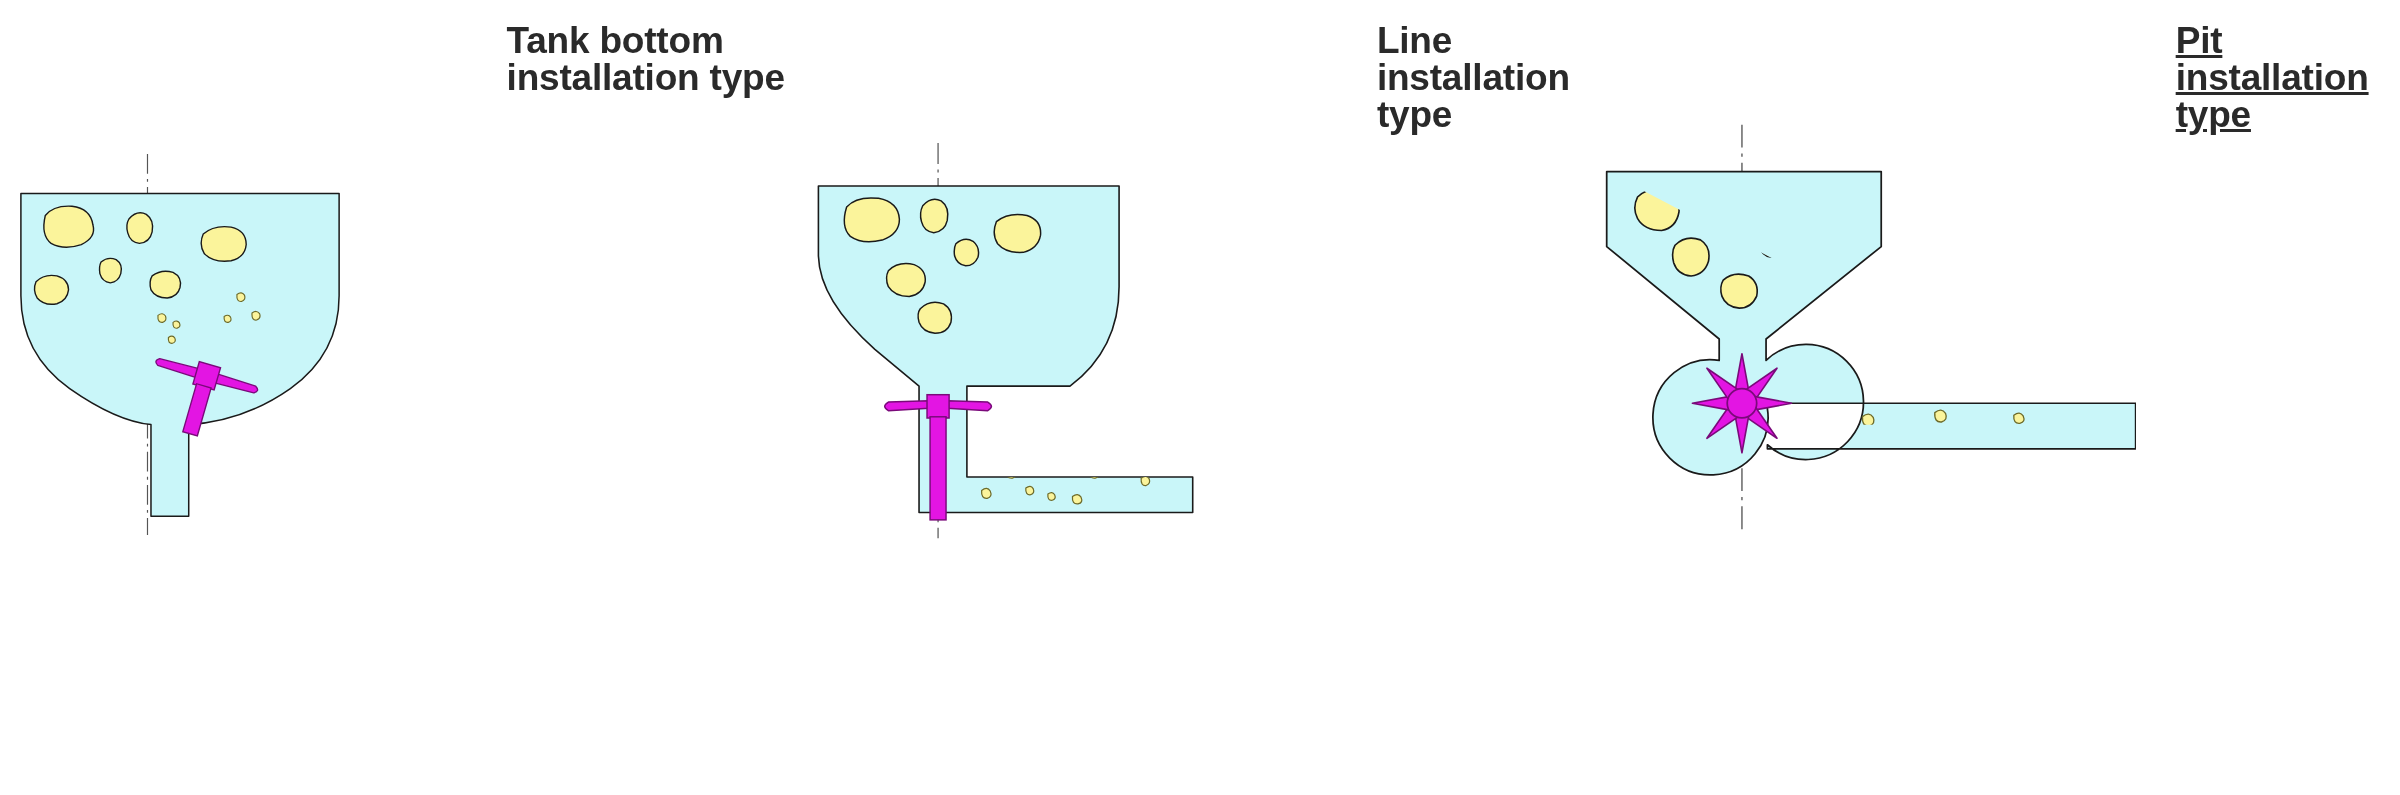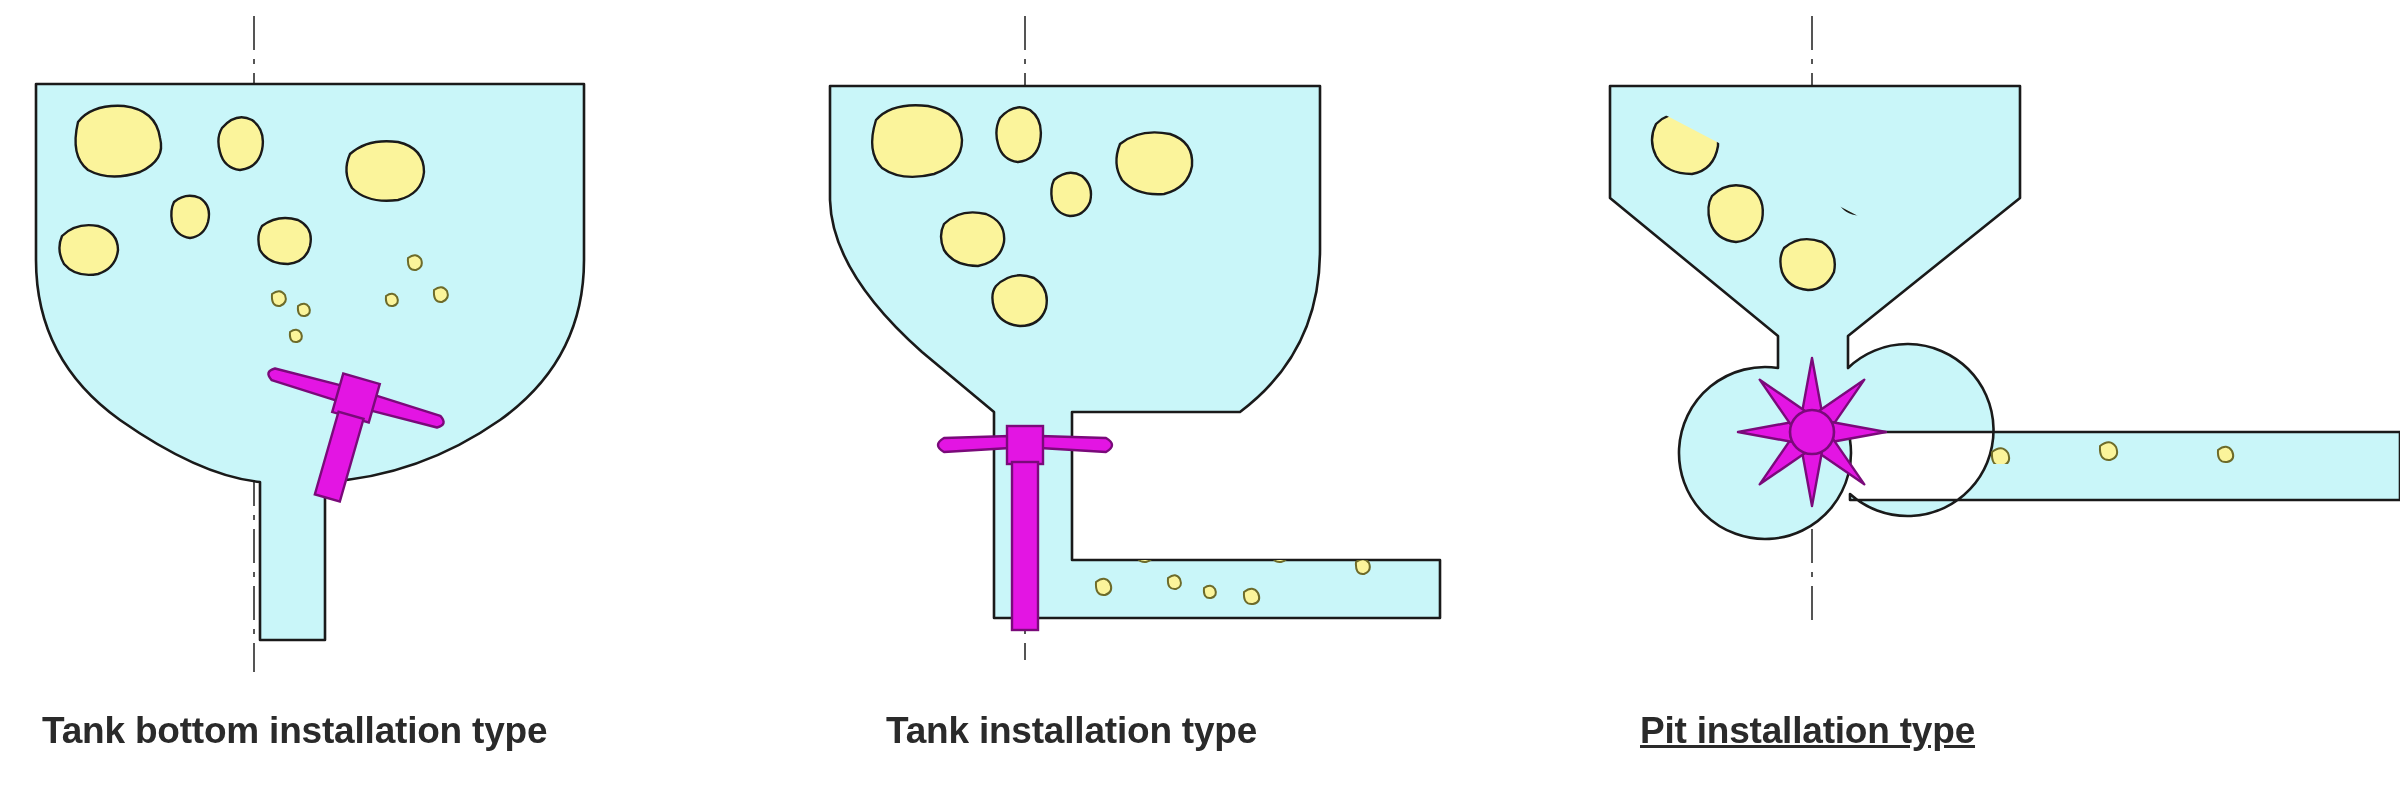--- a/index.html
+++ b/index.html
@@ -24,21 +24,21 @@
     display: flex;
     flex-direction: row;
     width: 2400px;
     height: 795px;
   }
   .panel {
     position: relative;
     width: 800px;
     height: 795px;
     display: flex;
-    flex-direction: column;
+    flex-direction: row;
     align-items: stretch;
   }
   .panel-art {
     width: 800px;
     height: 690px;
     display: block;
   }
   .panel-caption {
     height: 105px;
     font-size: 37px;
@@ -146,21 +146,21 @@
           </g>
         </g>
 
         <g>
           <path d="M144,438 q-12,7 0,14 L210,448 L210,436 Z" fill="#E315E3" stroke="#7a0a7a" stroke-width="2.4" stroke-linejoin="round"></path>
           <path d="M306,438 q12,7 0,14 L240,448 L240,436 Z" fill="#E315E3" stroke="#7a0a7a" stroke-width="2.4" stroke-linejoin="round"></path>
           <rect x="207" y="426" width="36" height="38" fill="#E315E3" stroke="#7a0a7a" stroke-width="2.4"></rect>
           <rect x="212" y="462" width="26" height="168" fill="#E315E3" stroke="#7a0a7a" stroke-width="2.4"></rect>
         </g>
       </svg>
-      <div class="panel-caption cap-2">Tank installation type</div>
+      <div class="panel-caption cap-2">Line installation type</div>
     </div>
 
     <div class="panel">
       <svg class="panel-art" viewBox="0 0 800 690" xmlns="http://www.w3.org/2000/svg">
         <defs>
           <clipPath id="clipPit3">
             <path d="M10,86 L10,198 L196,330 L196,372 A86,86 0 1,0 284,460 L284,432 L800,432 L800,500 L284,500 A86,86 0 1,0 196,412 L196,330 L10,198 Z"></path>
           </clipPath>
           <clipPath id="clipPitBody">
             <path d="M10,86 L10,198 L190,334 L190,376 A84,84 0 1,0 278,464 L800,464 L800,432 L800,500 Z"></path>

